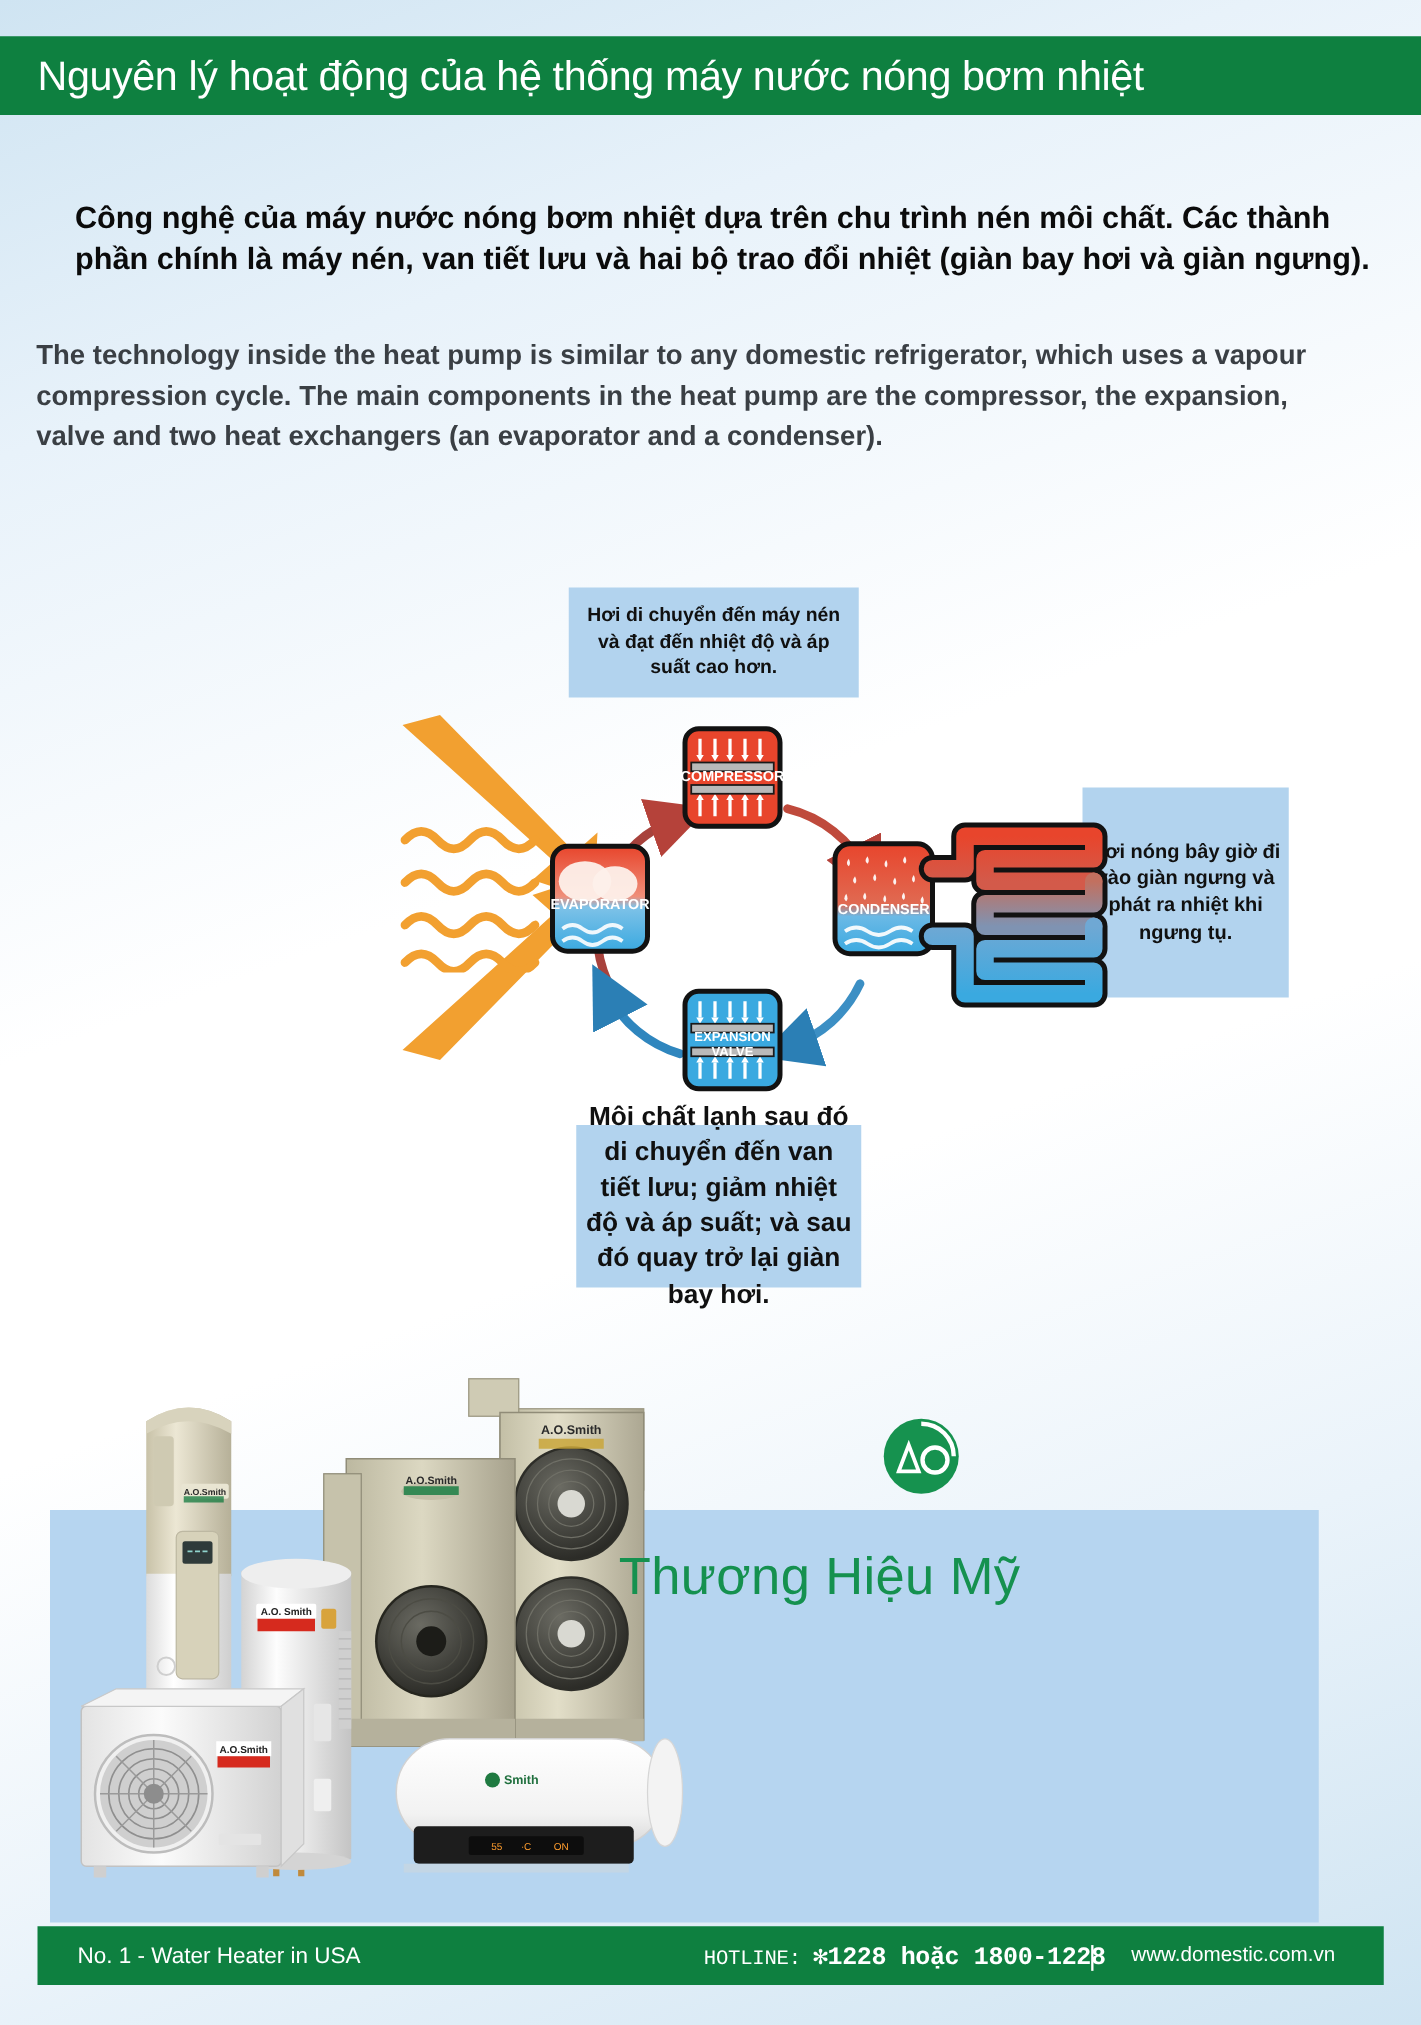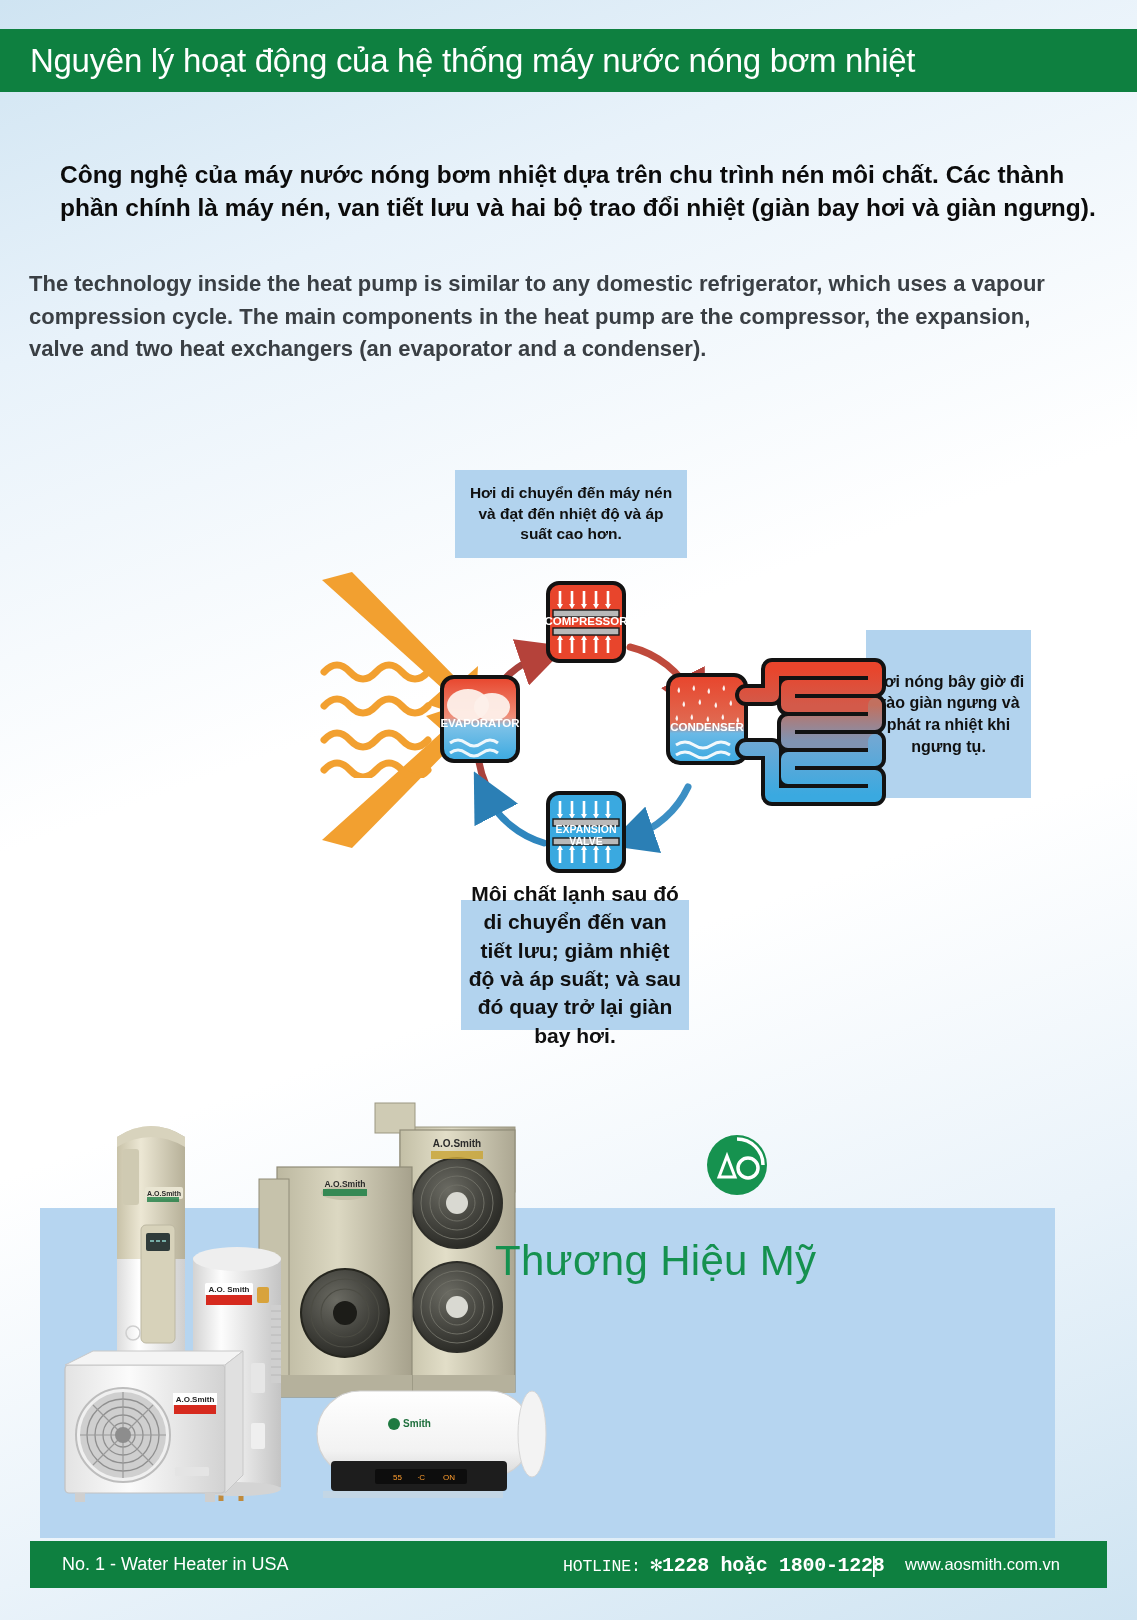--- a/index.html
+++ b/index.html
@@ -414,16 +414,16 @@
 
   <div class="slogan1">Thương Hiệu Mỹ</div>
 
   <div class="footer">
     <span class="f-left">No. 1 - Water Heater in USA</span>
     <span class="f-mid">
       <span>HOTLINE:</span>
       <b>✻1228 hoặc 1800-1228</b>
     </span>
     <span class="f-sep">|</span>
-    <span class="f-right">www.aosmith.com.vn</span>
+    <span class="f-right">www.domestic.com.vn</span>
   </div>
 
 </div>
 
 </body></html>

